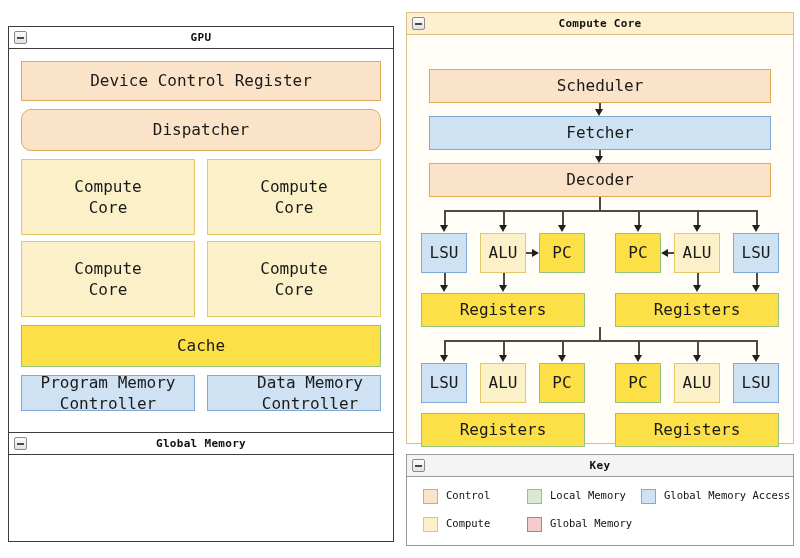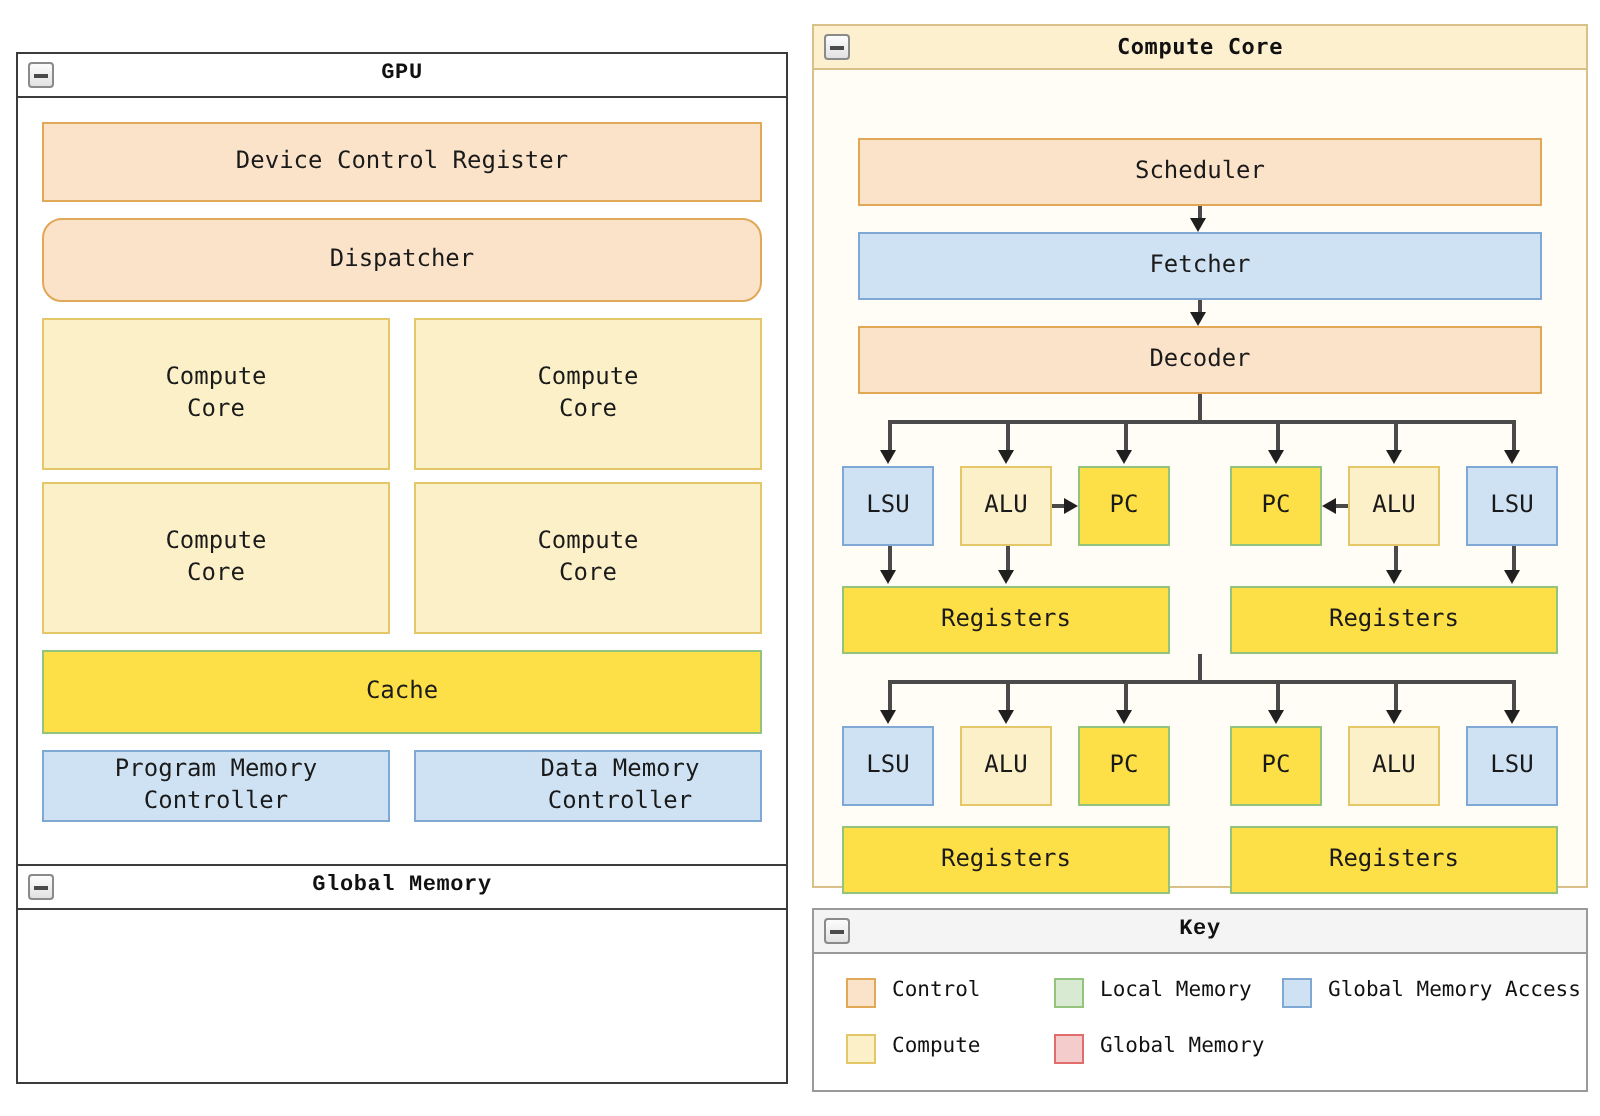--- a/index.html
+++ b/index.html
@@ -15,41 +15,41 @@
   
   .panel{position:absolute;box-sizing:border-box;background:#ffffff;}
   .panel-plain{border:1.5px solid #3b3b3b;}
   .panel-tan{border:1.5px solid #d9c089;background:#fffdf5;}
 
   .panel-head{
     position:relative;box-sizing:border-box;
     height:22px;line-height:21px;text-align:center;
     font-weight:bold;font-size:11px;letter-spacing:.3px;
   }
-  .head-plain{background:#ffffff;border-bottom:1.5px solid #3b3b3b;color:#111;font-family:Liberation Mono, monospace;}
+  .head-plain{background:#ffffff;border-bottom:1.5px solid #3b3b3b;color:#111;}
   .head-tan{background:#fdf0cf;border-bottom:1.5px solid #d9c089;color:#111;}
 
   .collapse{
     position:absolute;left:5px;top:4px;width:13px;height:13px;
     box-sizing:border-box;border:1px solid #8a8a8a;border-radius:2px;
     background:linear-gradient(#fcfcfc,#e2e2e2);
   }
   .collapse::before{
     content:"";position:absolute;left:2px;top:5px;width:7px;height:1.5px;background:#4a4a4a;
   }
 
   .body{position:relative;box-sizing:border-box;}
 
   
   .blk{
     position:absolute;box-sizing:border-box;
     display:flex;align-items:center;justify-content:center;
     text-align:center;line-height:1.32;
     border-width:1px;border-style:solid;
-    font-size:12px;white-space:pre-line;
+    font-size:16px;white-space:pre-line;
   }
   .c-control{background:#fbe3ca;border-color:#e0a857;}
   .c-compute{background:#fcf0c8;border-color:#e3c768;}
   .c-local  {background:#fde047;border-color:#93c47d;}
   .c-global {background:#f4cccc;border-color:#e06c6c;}
   .c-gma    {background:#cfe2f3;border-color:#7fa8d4;}
 
   
   .ln{position:absolute;background:#4a4a4a;}
   .lv{width:1.6px;}

